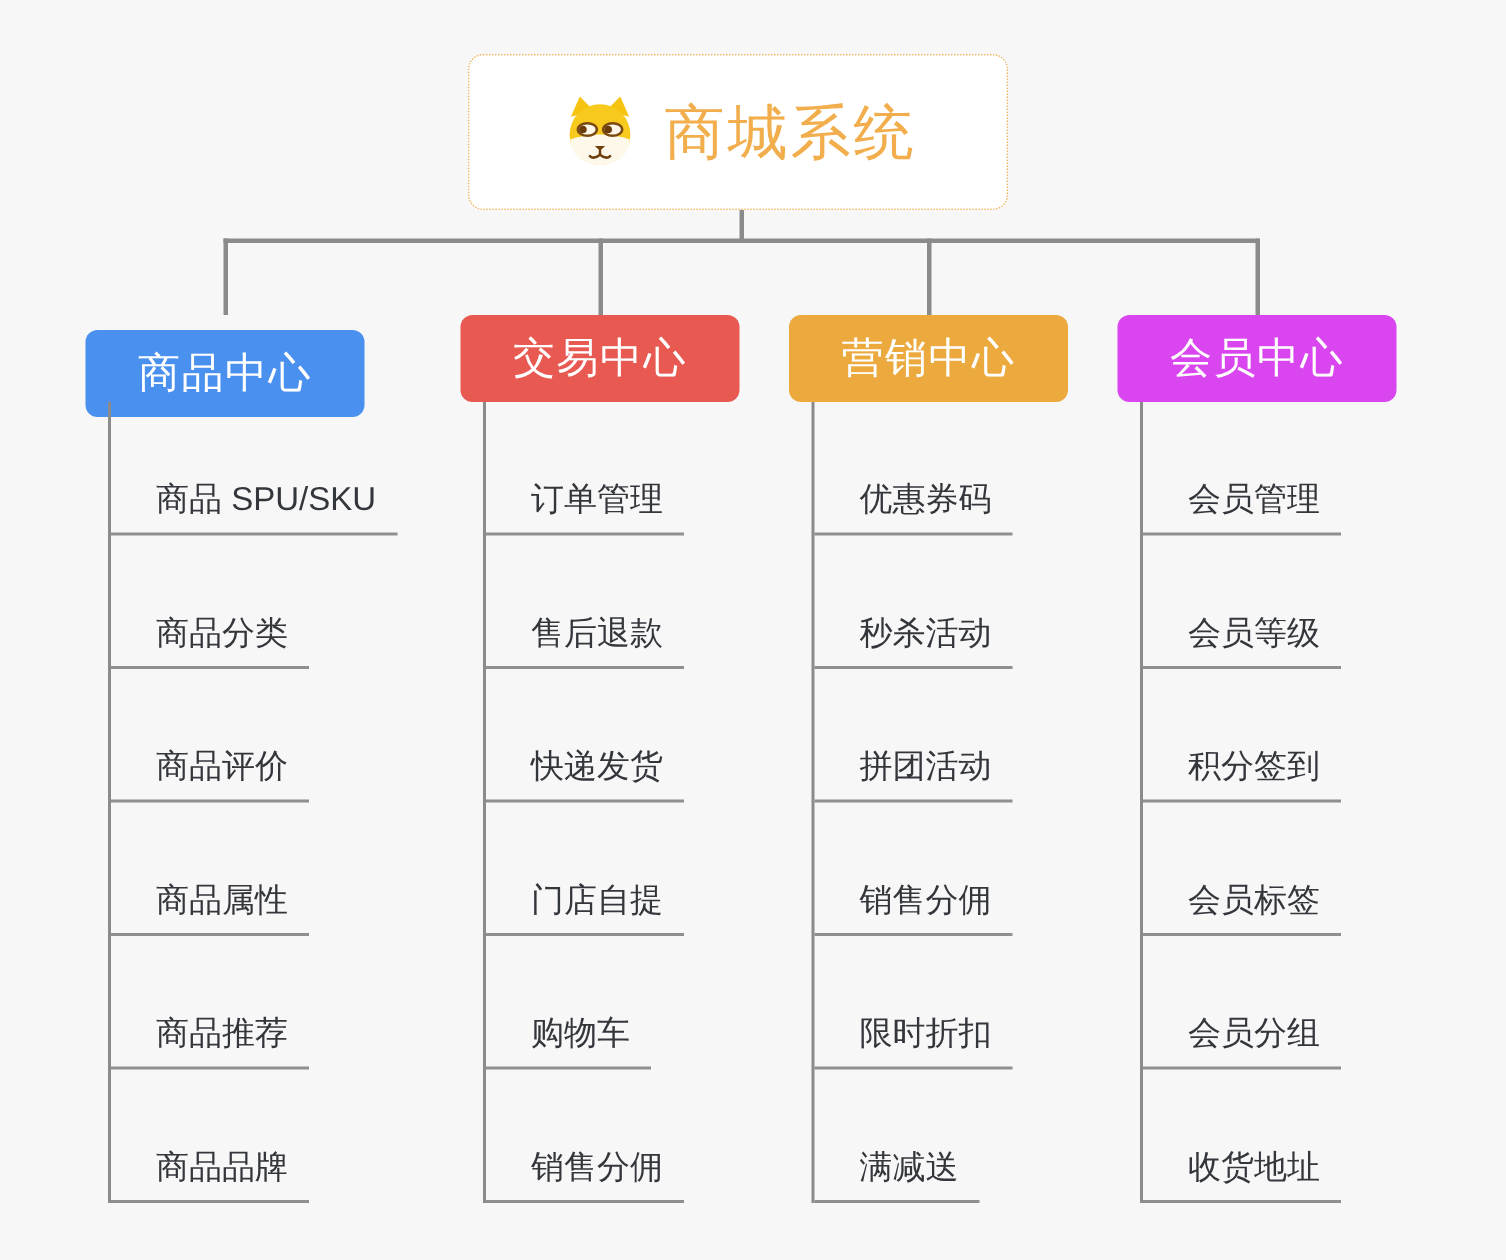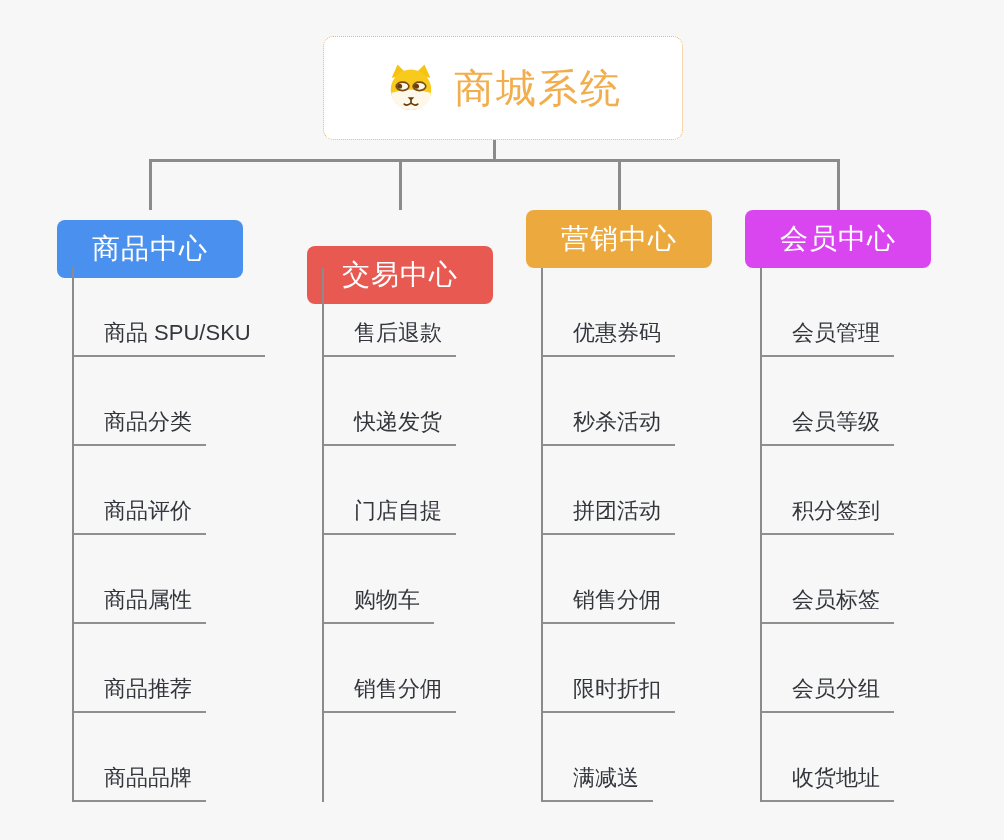--- a/index.html
+++ b/index.html
@@ -11,21 +11,21 @@
   
   .connector{position:absolute;background:#8b8b8b;}
   .stem-root{left:493px;top:140px;width:3px;height:20px;}
   .h-line{left:149px;top:159px;width:690px;height:3px;}
   .stem-b1{left:149px;top:159px;width:3px;height:51px;}
   .stem-b2{left:399px;top:159px;width:3px;height:51px;}
   .stem-b3{left:618px;top:159px;width:3px;height:51px;}
   .stem-b4{left:837px;top:159px;width:3px;height:51px;}
   
   .root-node{
-    position:absolute;left:323px;top:36px;width:360px;height:104px;
+    position:absolute;left:312px;top:36px;width:360px;height:104px;
     background:#ffffff;border:1px dotted #f0b35c;border-radius:10px;
     display:flex;align-items:center;justify-content:center;gap:16px;
     box-sizing:border-box;
   }
   .root-title{font-size:40px;color:#f2ae4d;letter-spacing:2px;white-space:nowrap;}
   .dog-icon{width:54px;height:54px;flex:0 0 auto;}
   
   .branch-box{
     position:absolute;top:210px;width:186px;height:58px;border-radius:8px;
     display:flex;align-items:center;justify-content:center;
@@ -93,24 +93,27 @@
       <span class="child-label">商品属性</span>
     </li>
   <li>
       <span class="child-label">商品推荐</span>
     </li>
   <li>
       <span class="child-label">商品品牌</span>
     </li>
 </ul>
 
-<div class="branch-box b2" style="background-color: rgb(231, 89, 81); margin-top: 36px;">
+<div class="branch-box b2" style="background-color: rgb(231, 89, 81);">
   <span>交易中心</span>
 </div>
 <ul class="child-list c2">
+  <li>
+      <span class="child-label">订单管理</span>
+    </li>
   <li>
       <span class="child-label">售后退款</span>
     </li>
   <li>
       <span class="child-label">快递发货</span>
     </li>
   <li>
       <span class="child-label">门店自提</span>
     </li>
   <li>

